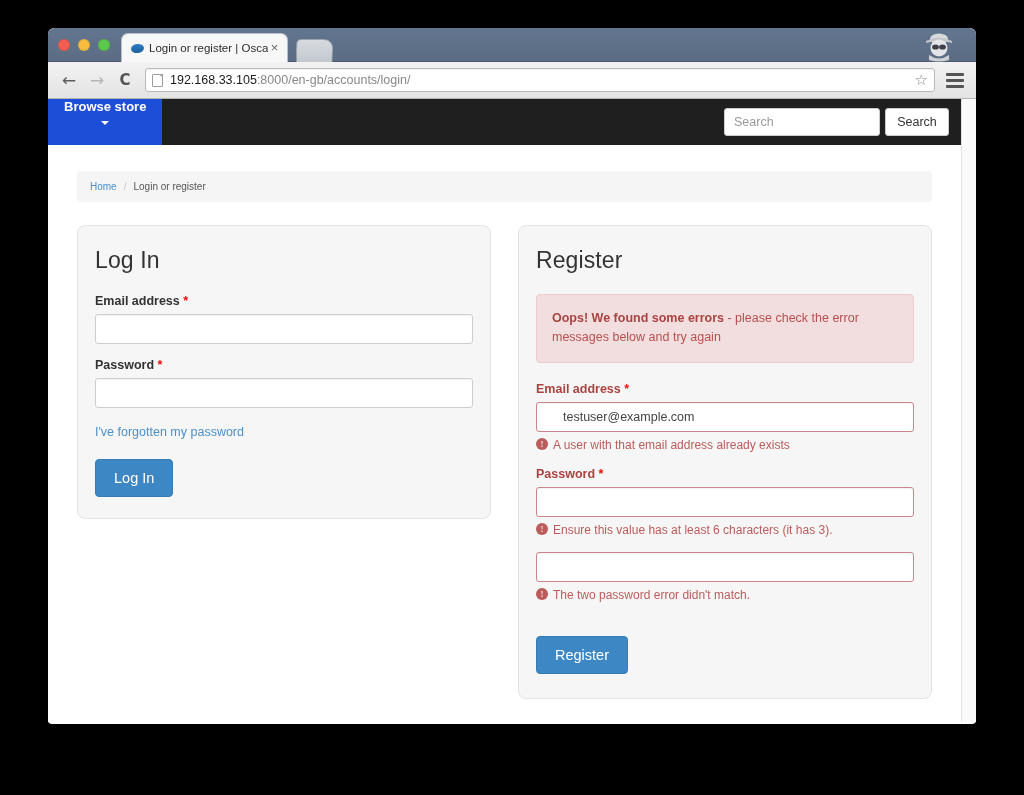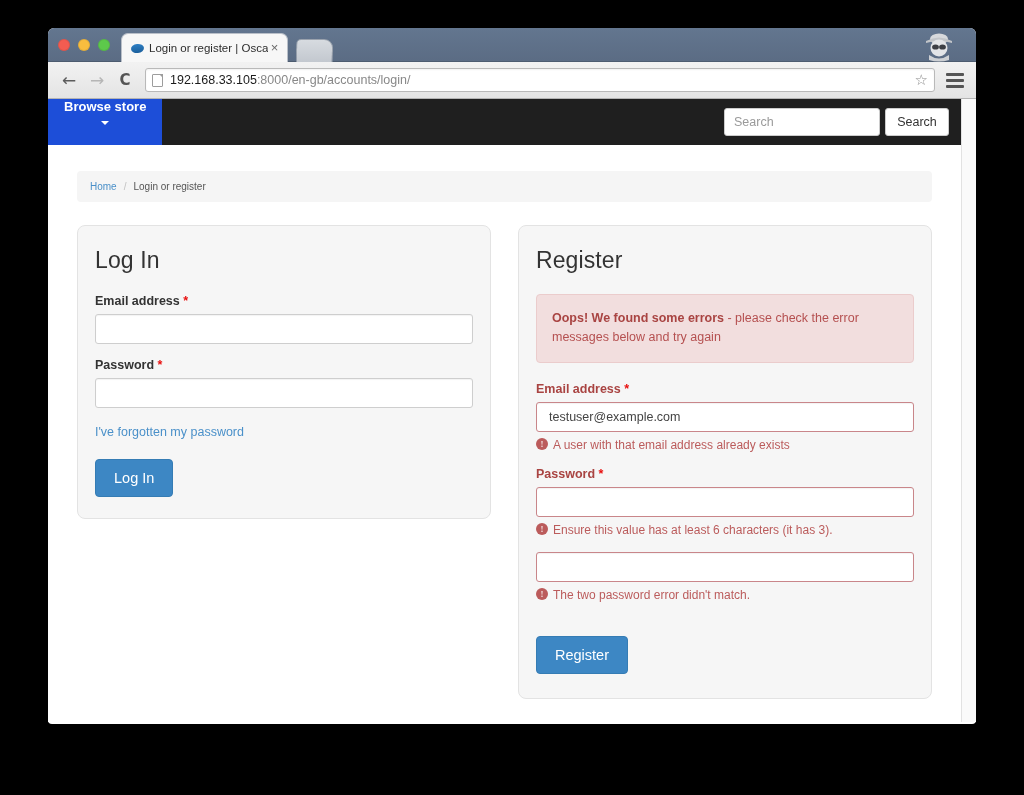--- a/index.html
+++ b/index.html
@@ -270,21 +270,21 @@
     color: #333;
     margin-bottom: 6px;
   }
   .req { color: #e8100f; font-weight: bold; }
   .text-input {
     width: 100%;
     height: 30px;
     border: 1px solid #cecece;
     border-radius: 3px;
     background: #fff;
-    padding: 0 12px;
+    padding: 0 26px;
     font-size: 12.5px;
     color: #444;
     font-family: "Liberation Sans", sans-serif;
     outline: none;
     box-shadow: inset 0 1px 1px rgba(0,0,0,.05);
   }
 
   .forgot-link {
     display: inline-block;
     font-size: 12.5px;

